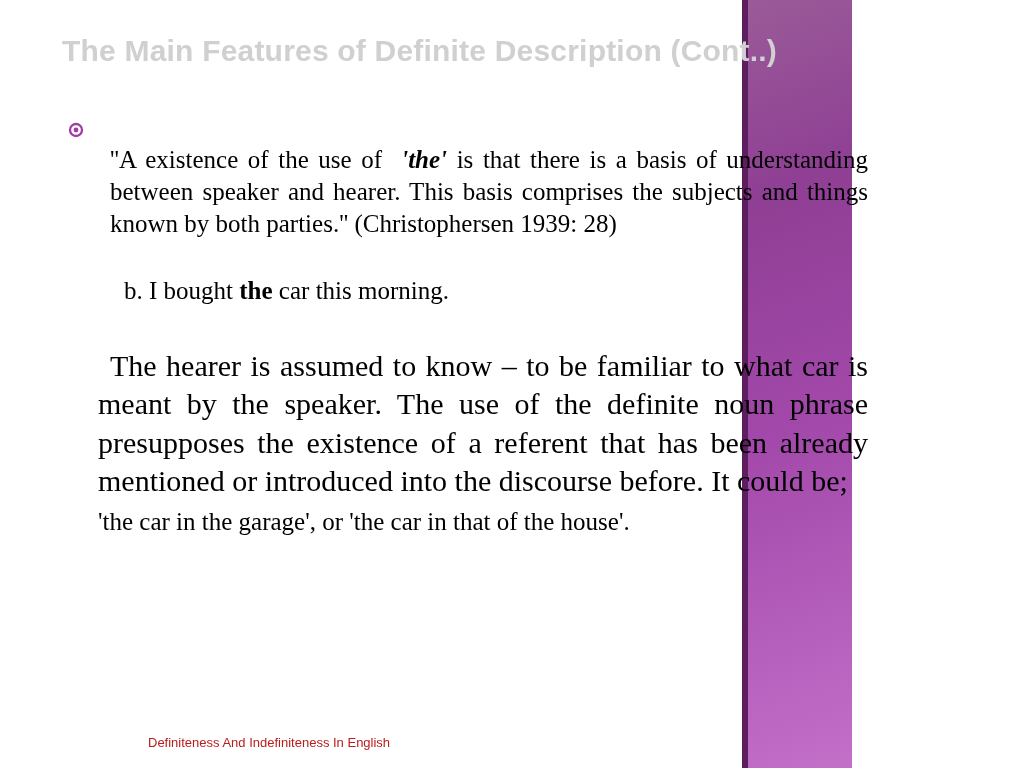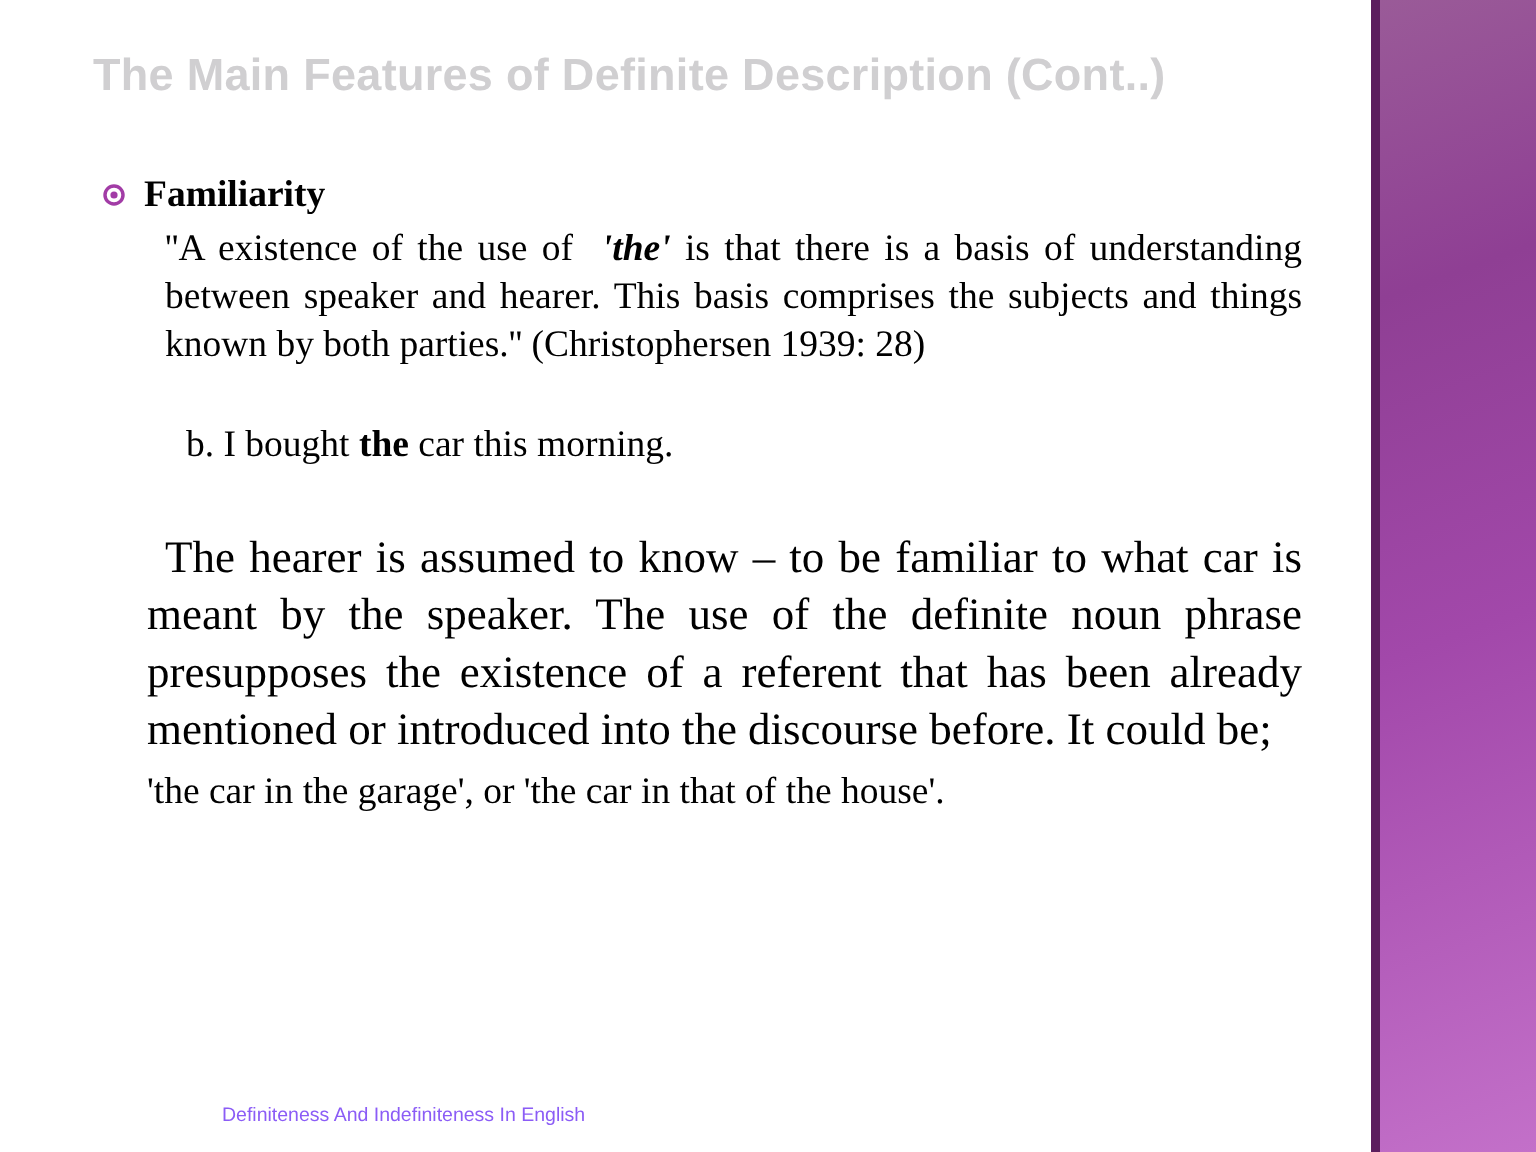--- a/index.html
+++ b/index.html
@@ -1,17 +1,17 @@
 <!DOCTYPE html>
 <html><head>
 <meta charset="utf-8">
 <style>
   * { margin: 0; padding: 0; box-sizing: border-box; }
   html, body { width: 1024px; height: 768px; overflow: hidden; font-family: Georgia, 'Times New Roman', serif; background: #fff; }
-  .slide { position: relative; width: 1024px; height: 768px; background: #ffffff; }
+  .slide { position: relative; width: 852px; height: 768px; background: #ffffff; }
   .side-bar {
     position: absolute;
     right: 0; top: 0;
     width: 110px; height: 768px;
     background: linear-gradient(160deg, #9a5b98 0%, #8f3f94 25%, #a248aa 55%, #c370c9 100%);
   }
   .side-bar::before {
     content: "";
     position: absolute;
     left: 0; top: 0;
@@ -62,41 +62,40 @@
     font-size: 25px;
     line-height: 1.3;
     margin-left: 30px;
     margin-top: 6px;
   }
   .footer {
     position: absolute;
     left: 148px; bottom: 18px;
     font-family: Verdana, Arial, sans-serif;
     font-size: 13px;
-    color: #8b5cf6;
+    color: #b91c1c;
   }
 </style>
 </head>
 <body>
 
 <div class="slide">
   <div class="side-bar"></div>
 
   <div class="title">The Main Features of Definite Description (Cont..)</div>
 
   <div class="content">
 
     <div class="bullet-row">
       <span class="bullet">
         <svg width="16" height="16" viewBox="0 0 16 16">
           <circle cx="8" cy="8" r="6" fill="none" stroke="#a23ca6" stroke-width="2.3"></circle>
           <circle cx="8" cy="8" r="2.4" fill="#a23ca6"></circle>
         </svg>
       </span>
-      <span class="heading">Familiarity</span>
     </div>
 
     <div class="para">
       <span>''A existence of the use of </span>&nbsp;<span class="bold-it">'the'</span><span> is that there is a basis of understanding between speaker and hearer. This basis comprises the subjects and things known by both parties.'' (Christophersen 1939: 28)</span>
     </div>
 
     <div class="examples">
       <div class="ex">
         <span>b.  I bought </span><span class="bold">the</span><span> car this morning.</span>
       </div>

